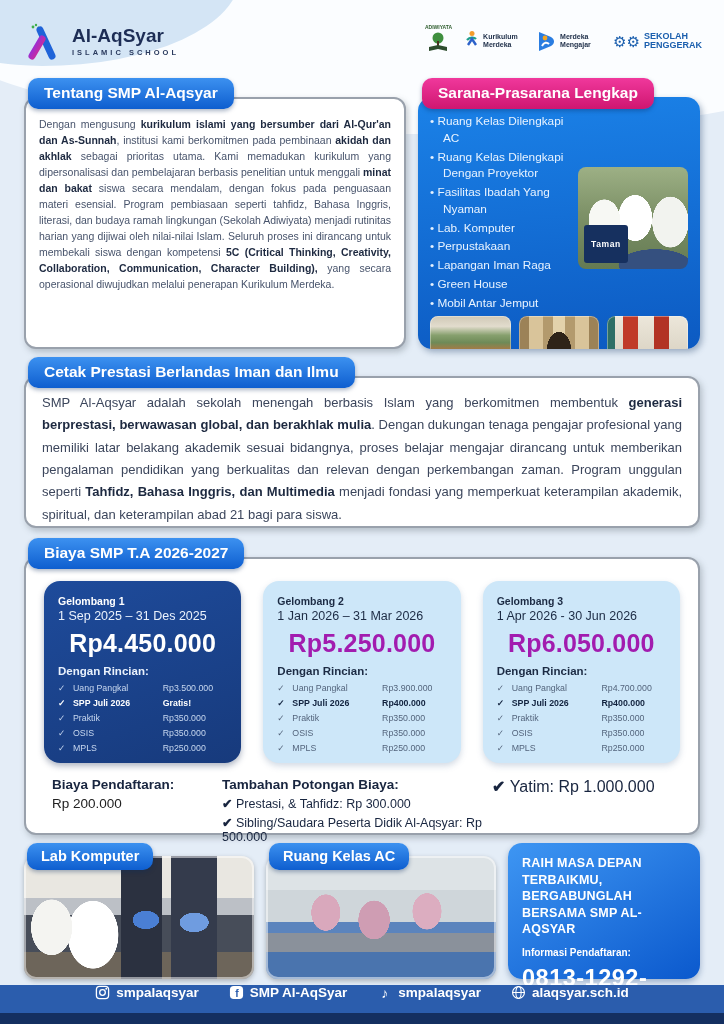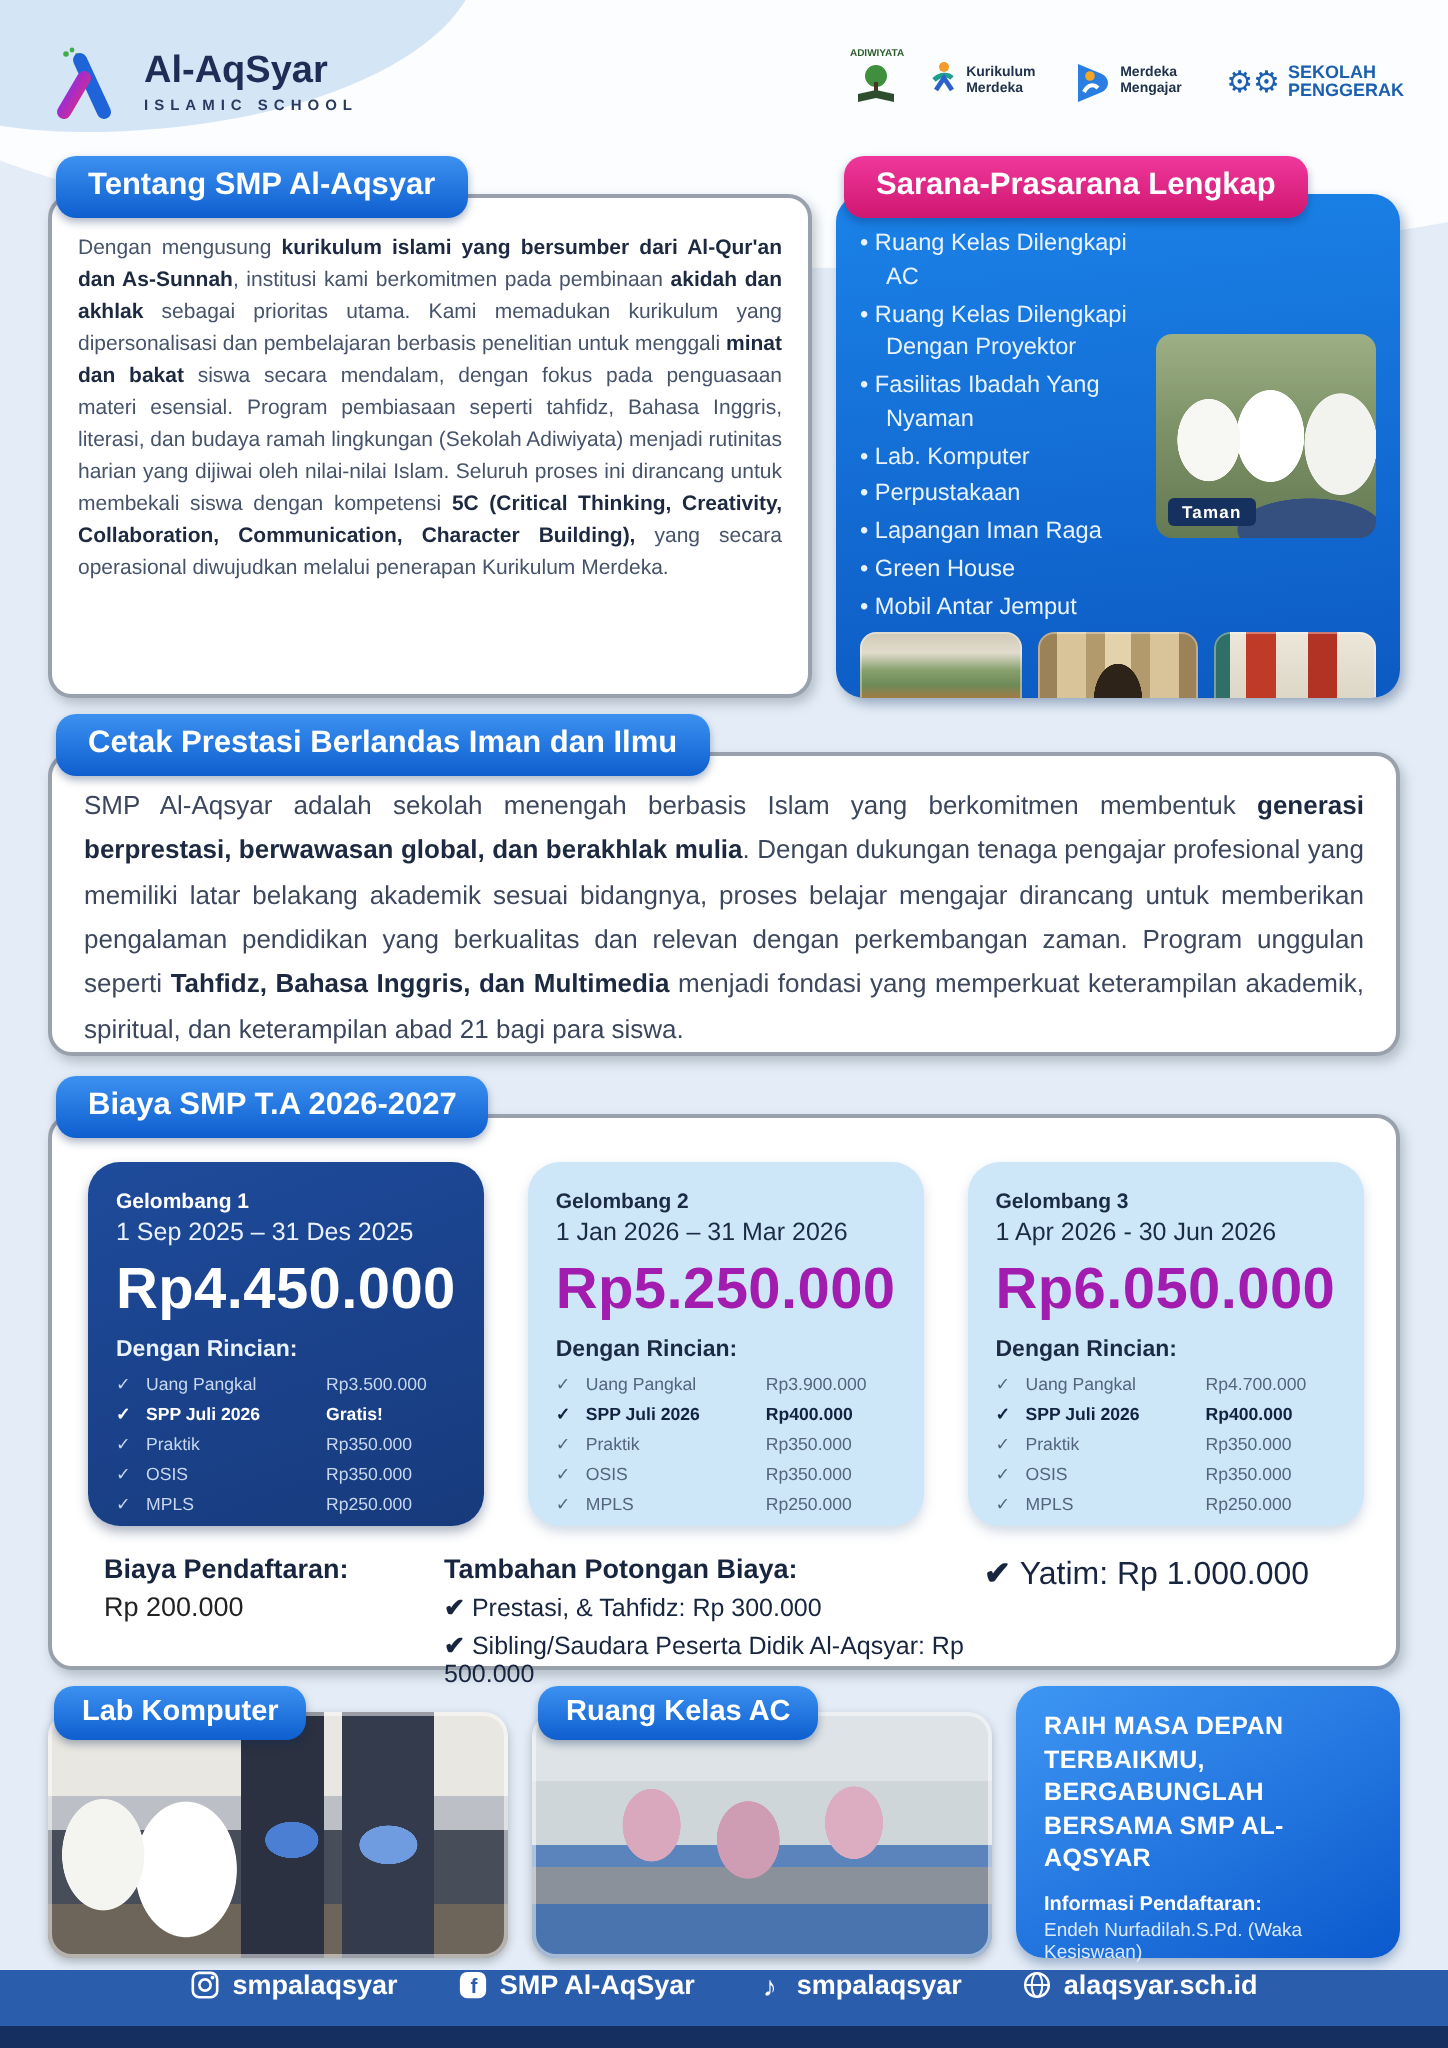--- a/index.html
+++ b/index.html
@@ -42,21 +42,21 @@
 
   .sarana-panel{height:252px;margin-top:-12px;border-radius:14px;padding:16px 12px 8px;box-sizing:border-box;
         background:linear-gradient(175deg,#1b82e8,#0c5ac2);color:#e8f3ff;overflow:hidden;box-shadow:2px 3px 6px rgba(40,70,110,.4);}
   .sarana-panel ul{margin:0;padding:0;list-style:none;font-size:11.8px;line-height:1.42;}
   .sarana-panel li{padding-left:13px;text-indent:-13px;margin-bottom:2px;}
   .sarana-panel li::before{content:"•  ";}
   .taman{float:right;width:110px;height:102px;margin:54px 0 4px 8px;border-radius:8px;position:relative;}
   .photo-row{display:flex;gap:8px;margin-top:5px;clear:both;}
   .photo-row .ph{flex:1;height:74px;border-radius:8px;position:relative;box-shadow:inset 0 0 0 1px rgba(255,255,255,.35);}
   .ph-label{position:absolute;left:6px;bottom:6px;background:#16305f;color:#fff;font-size:8.5px;
-        font-weight:bold;padding:2px 7px;border-radius:3px;letter-spacing:.6px;}
+        font-weight:bold;padding:14px 7px;border-radius:3px;letter-spacing:.6px;}
 
   
   .ph-taman{background:
     radial-gradient(ellipse 26px 34px at 24% 52%, #f7f8f4 60%, rgba(0,0,0,0) 61%),
     radial-gradient(ellipse 28px 38px at 52% 50%, #ffffff 60%, rgba(0,0,0,0) 61%),
     radial-gradient(ellipse 30px 42px at 84% 54%, #f2f3ef 60%, rgba(0,0,0,0) 61%),
     radial-gradient(ellipse 60px 26px at 70% 96%, #35507f 60%, rgba(0,0,0,0) 61%),
     linear-gradient(180deg,#9db085 0%,#7e9268 45%,#647a52 100%);}
   .ph-lapangan{background:
     linear-gradient(180deg,#cfc8b6 0%,#e2dccd 14%,#87a06e 26%,#6e8a57 36%,#d07038 52%,#3f7a4a 68%,#c96a34 84%,#b85f2e 100%);}
@@ -89,21 +89,21 @@
   
   .biaya{margin-top:10px;}
   .biaya-panel{padding:22px 18px 10px;box-sizing:border-box;height:278px;}
   .cards{display:flex;gap:22px;}
   .card{flex:1;border-radius:16px;padding:14px 14px 10px;box-sizing:border-box;height:182px;}
   .card.dark{background:linear-gradient(160deg,#1e4b9b,#173a7c);color:#e9f1fc;box-shadow:0 3px 6px rgba(20,40,80,.35);}
   .card.light{background:#cde7f9;color:#1c2b44;box-shadow:0 3px 6px rgba(80,110,150,.25);}
   .c-name{font-size:10.5px;font-weight:bold;}
   .card.dark .c-name{color:#ffffff;}
   .c-period{font-size:12.5px;margin-top:2px;}
-  .c-price{font-size:29px;font-weight:800;margin:6px 0 7px;letter-spacing:.2px;}
+  .c-price{font-size:25px;font-weight:800;margin:6px 0 7px;letter-spacing:.2px;text-align:center;}
   .card.dark .c-price{color:#fff;}
   .card.light .c-price{color:#a21caf;}
   .c-det{font-size:11.5px;font-weight:bold;margin-bottom:4px;}
   .d-row{display:flex;align-items:center;font-size:8.8px;padding:2.4px 0;}
   .card.dark .d-row{color:#c7d7ef;}
   .card.light .d-row{color:#54657d;}
   .chk{width:15px;}
   .chk::before{content:"✓";}
   .d-label{flex:0 0 53%;}
   .d-val{flex:1;}
@@ -373,21 +373,20 @@
         <div class="gphoto ph-lab"></div>
         <div class="pill">Lab Komputer</div>
       </div>
       <div class="gallery">
         <div class="gphoto ph-kelas"></div>
         <div class="pill">Ruang Kelas AC</div>
       </div>
       <div class="cta">
         <div class="cta-h">RAIH MASA DEPAN TERBAIKMU, BERGABUNGLAH BERSAMA SMP AL-AQSYAR</div>
         <div class="cta-info">Informasi Pendaftaran:</div>
-        <div class="cta-person">Endeh Nurfadilah.S.Pd. (Waka Kesiswaan)</div>
         <div class="cta-phone">0813-1292-8185</div>
       </div>
     </div>
   </div>
 
   <div class="footer">
     <div class="fbar">
       <div class="fitem">
         <span class="ticon">
           <svg width="15" height="15" viewBox="0 0 16 16">

